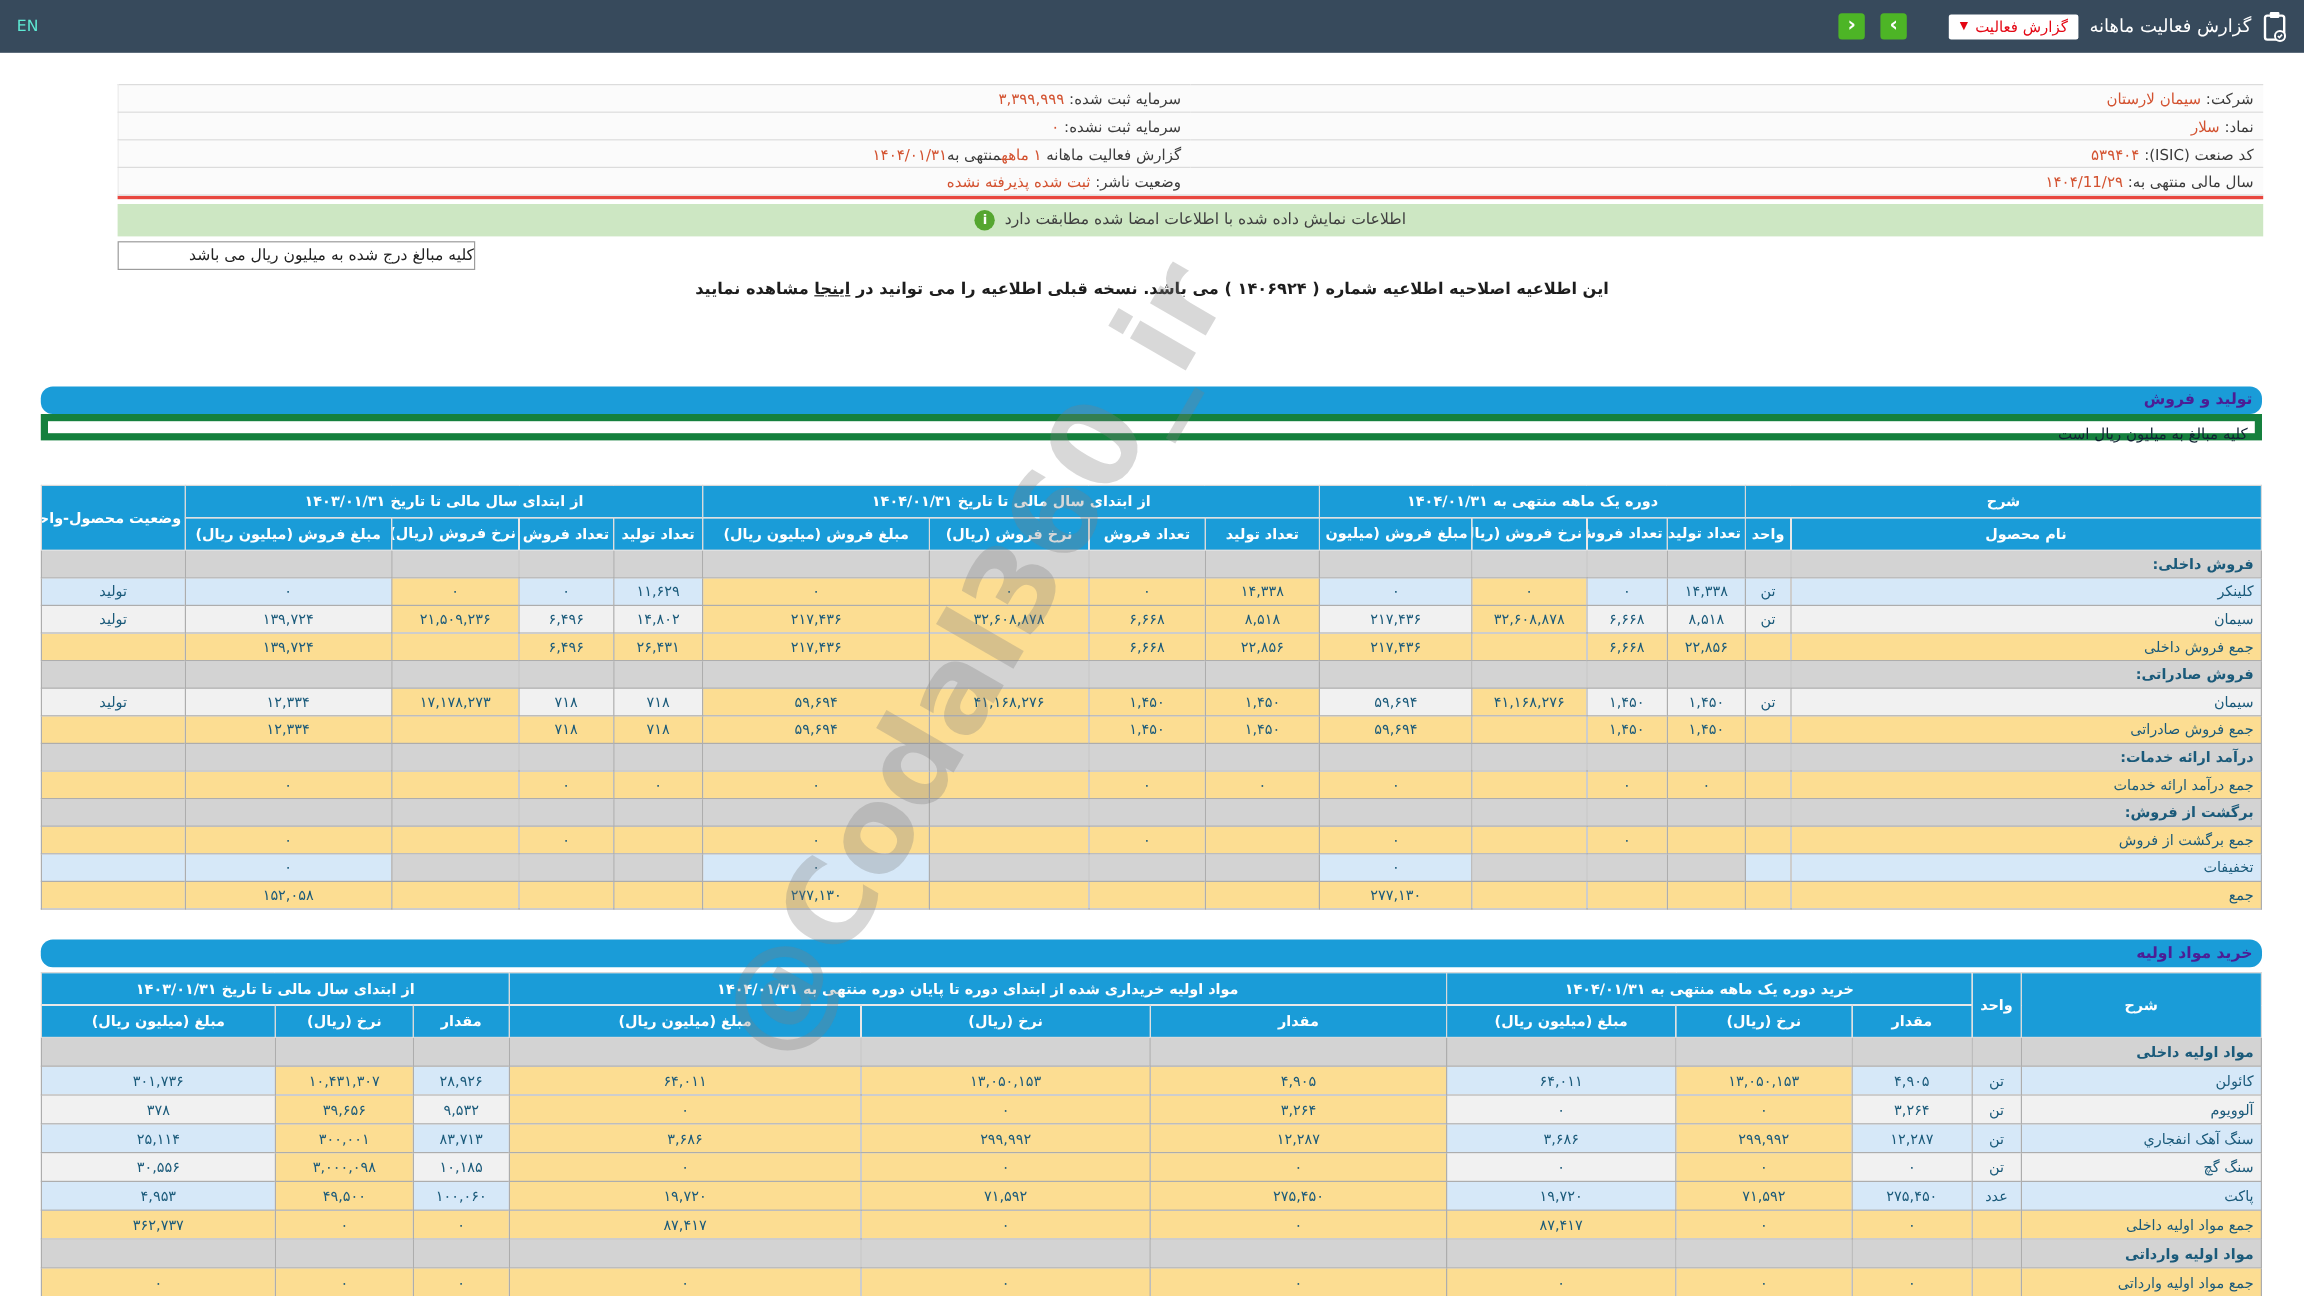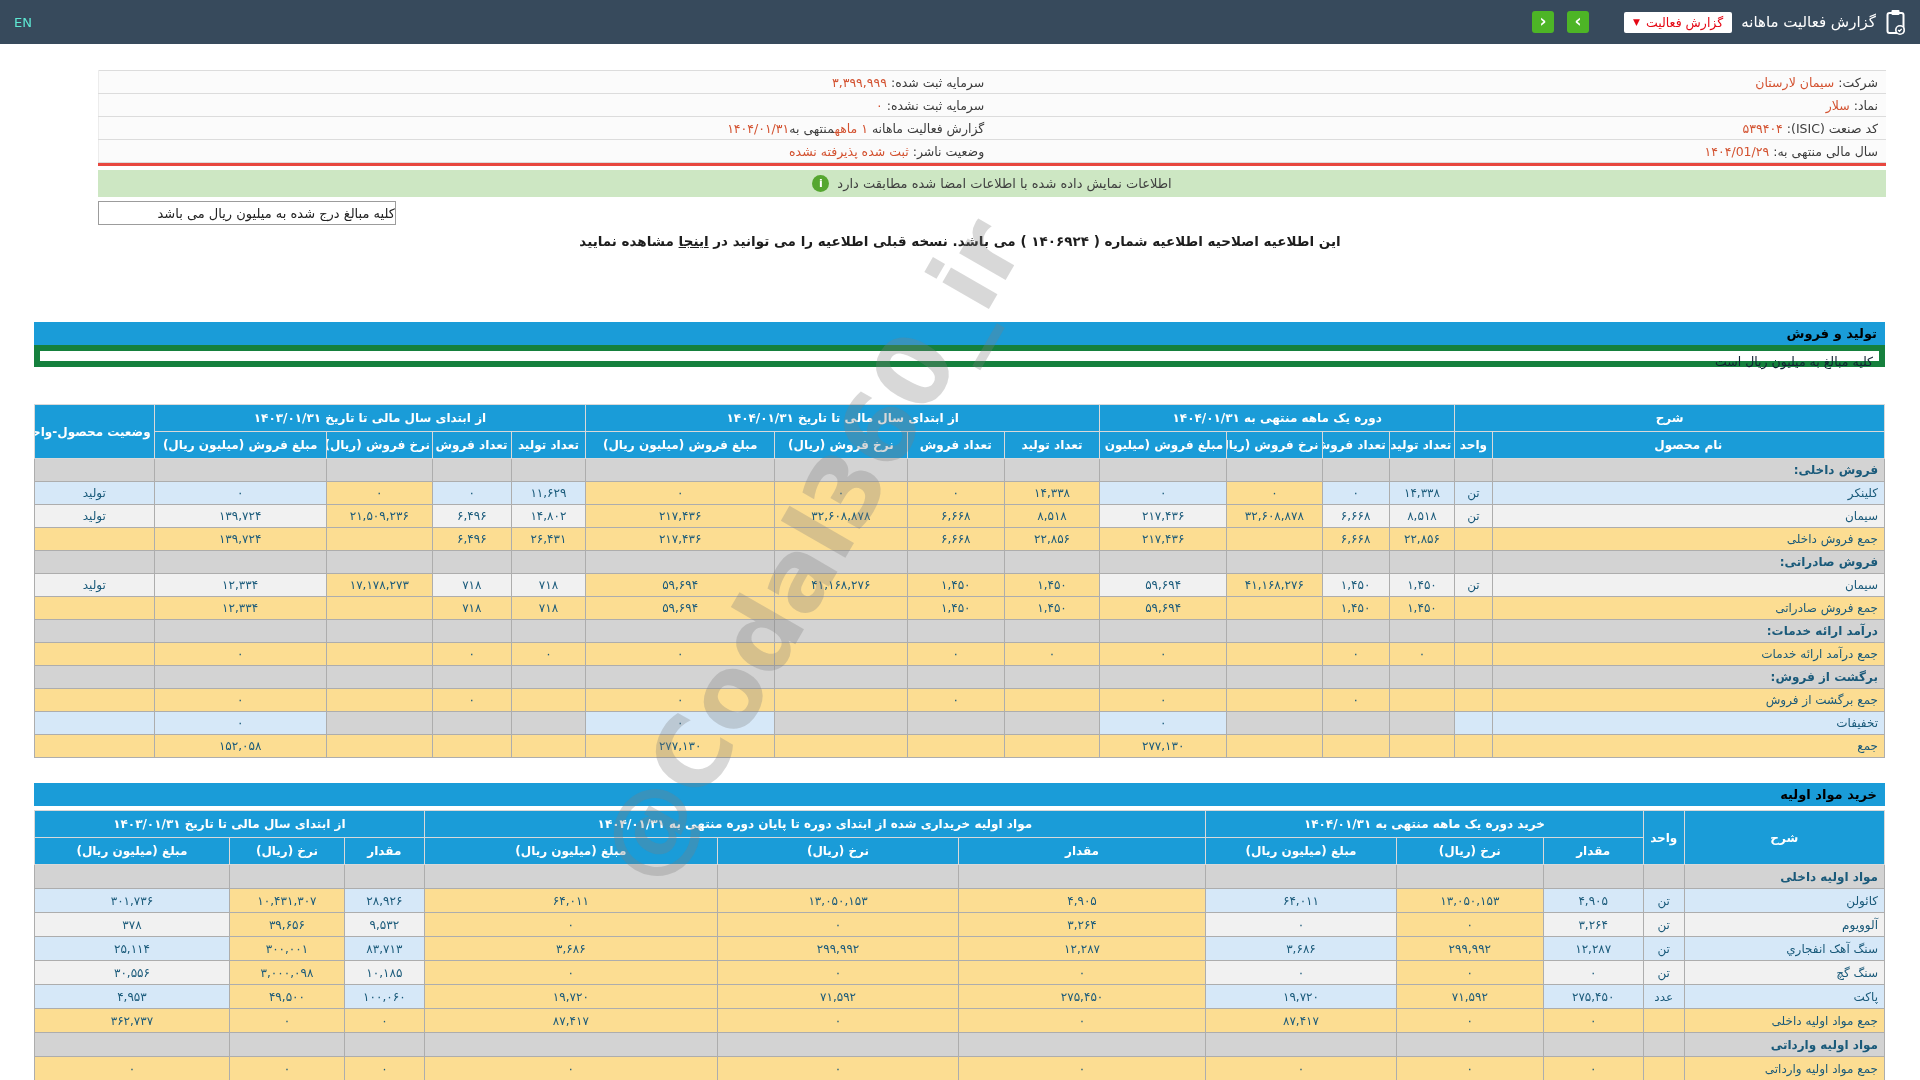--- a/index.html
+++ b/index.html
@@ -39,22 +39,22 @@
   .note-box{position:absolute;top:201px;left:98px;width:296px;height:22px;border:1px solid #9c9c9c;
             background:#fff;font-size:13px;color:#222;display:flex;align-items:center;justify-content:flex-start;}
 
   
   .amendment{position:absolute;top:233px;left:0;right:0;text-align:center;font-weight:bold;
              font-size:13.5px;color:#1d1d1d;}
   .amendment .line{margin-bottom:11px;}
   .here-link{text-decoration:underline;cursor:pointer;color:#1d1d1d;}
 
   
-  .sec-bar{position:absolute;right:35px;left:34px;height:23px;background:#1a9cd8;color:#000000;
-           font-weight:bold;font-size:13px;line-height:23px;padding-right:8px;box-sizing:border-box;}
+  .sec-bar{position:absolute;right:35px;left:34px;height:23px;background:#1a9cd8;color:#4c1d95;
+           font-weight:bold;font-size:13px;line-height:23px;padding-right:8px;box-sizing:border-box;border-radius:10px;}
   .sec-note{position:absolute;right:35px;left:34px;height:22px;background:#fff;border:6px solid #15803d;
             font-weight:normal;font-size:12.5px;color:#123;line-height:22px;padding-right:6px;box-sizing:border-box;}
 
   
   .t-wrap{position:absolute;right:35px;left:34px;}
   table.t{width:100%;border-collapse:collapse;table-layout:fixed;}
   .t th{background:#1a9cd8;color:#fff;font-size:12px;font-weight:bold;border:1px solid #d9d9d9;
         height:26px;padding:0 3px;overflow:hidden;white-space:nowrap;}
   .t td{border:1px solid #adadad;font-size:12px;color:#1a5a7a;text-align:center;
         padding:0 4px;overflow:hidden;white-space:nowrap;}
@@ -131,21 +131,21 @@
           <span class="ival">۵۳۹۴۰۴</span>
         </td>
         <td class="sep">
           <span class="ilabel">گزارش فعالیت ماهانه</span>
           <span class="ival">۱ ماهه</span><span class="ilabel">منتهی به</span><span class="ival">۱۴۰۴/۰۱/۳۱</span>
         </td>
       </tr>
       <tr>
         <td>
           <span class="ilabel">سال مالی منتهی به:</span>
-          <span class="ival">۱۴۰۴/01/۲۹</span>
+          <span class="ival">۱۴۰۴/11/۲۹</span>
         </td>
         <td class="sep">
           <span class="ilabel">وضعیت ناشر:</span>
           <span class="ival">ثبت شده پذیرفته نشده</span>
         </td>
       </tr>
     </tbody>
       </table>
   </div>
 

